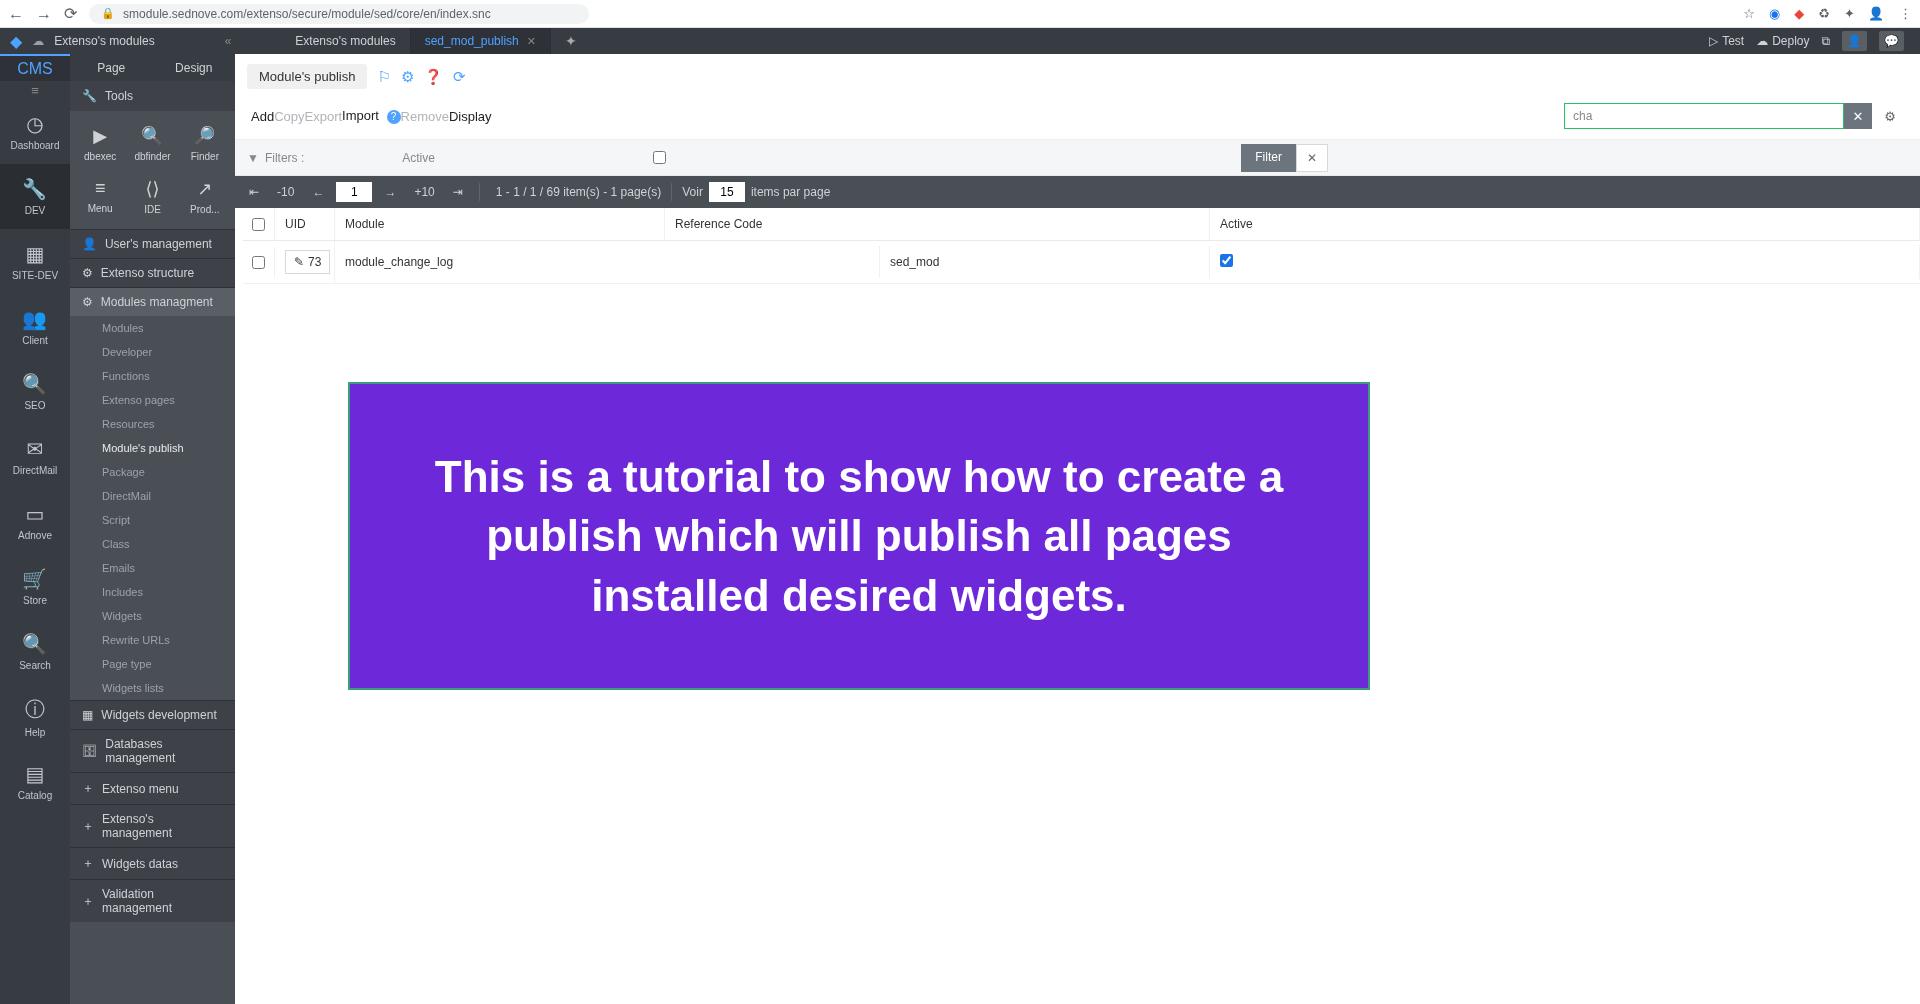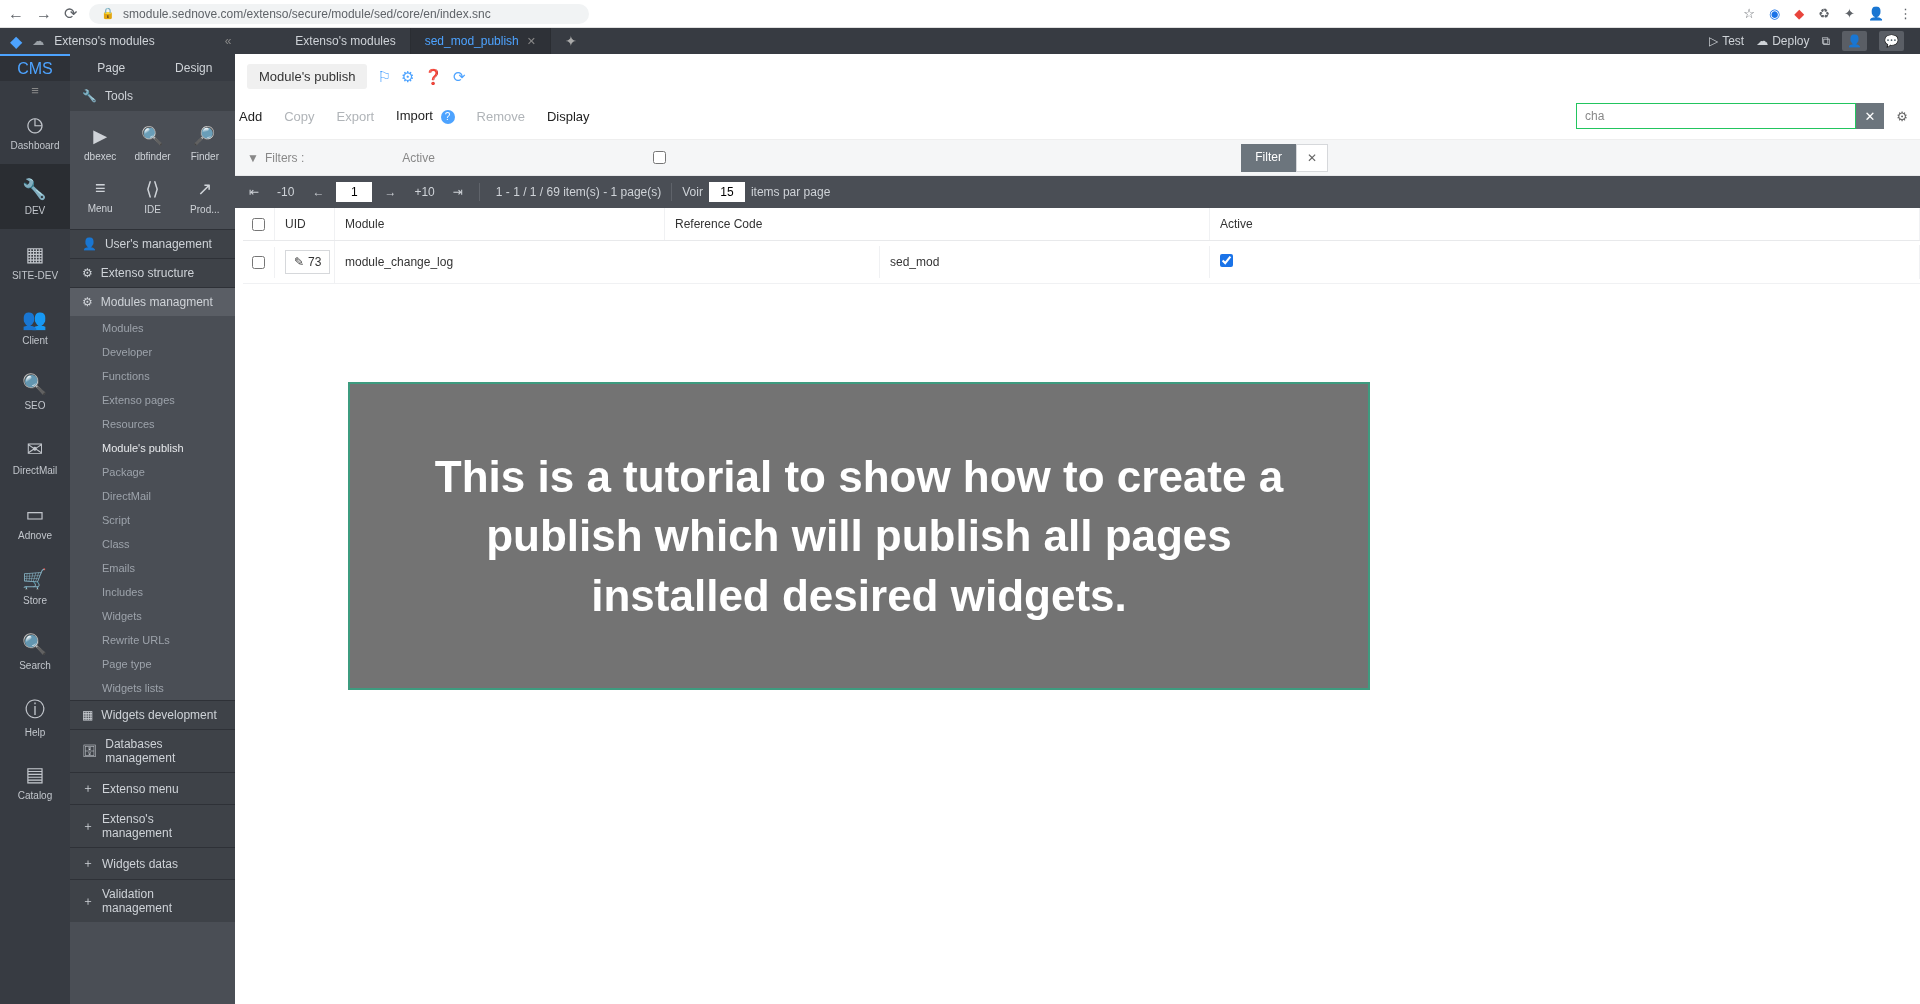--- a/index.html
+++ b/index.html
@@ -48,21 +48,21 @@
 .sb-section { background: #3e4248; padding: 7px 12px; display: flex; align-items: center; gap: 8px; border-top: 1px solid #2e3137; }
 .sb-section.active { background: #5a5e65; }
 .sb-sub { padding: 6px 12px 6px 32px; color: #9da3ab; background: #4a4e55; font-size: 11px; }
 .sb-sub.sel { color: #e8eaed; }
 
 
 .content { flex: 1; background: #fff; display: flex; flex-direction: column; overflow: hidden; }
 .content-header { padding: 10px 12px; display: flex; align-items: center; gap: 10px; }
 .badge { background: #f0f0f0; border-radius: 3px; padding: 5px 12px; font-size: 13px; }
 .hdr-icon { color: #4da3ff; font-size: 15px; }
-.action-row { padding: 4px 4px 10px; display: flex; align-items: center; gap: 22px; font-size: 13px; border-bottom: 1px solid #eee; }
+.action-row { padding: 4px 16px 10px; display: flex; align-items: center; font-size: 13px; border-bottom: 1px solid #eee; }
 .action { color: #222; }
 .action.disabled { color: #b0b4b8; }
 .action .qm { background: #4da3ff; color: #fff; border-radius: 50%; width: 14px; height: 14px; display: inline-flex; align-items: center; justify-content: center; font-size: 10px; margin-left: 4px; }
 .search-wrap { margin-left: auto; display: flex; }
 .search-wrap input { border: 1px solid #22c55e; padding: 5px 8px; width: 280px; font-size: 12px; color: #888; }
 .search-wrap .clear { background: #6c757d; color: #fff; width: 28px; display: flex; align-items: center; justify-content: center; }
 .search-wrap .gear { width: 28px; display: flex; align-items: center; justify-content: center; color: #666; margin-left: 4px; }
 
 .filter-row { background: #f5f6f7; height: 36px; display: flex; align-items: center; padding: 0 12px; gap: 18px; font-size: 12px; border-bottom: 1px solid #e8e9eb; }
 .filter-row .flt-label { color: #888; display: flex; align-items: center; gap: 6px; }
@@ -82,21 +82,21 @@
 .tbl-head { display: flex; background: #fff; border-bottom: 1px solid #e8e9eb; font-size: 12px; }
 .tbl-cell { padding: 9px 10px; border-right: 1px solid #f0f1f3; }
 .c-chk { width: 32px; display: flex; align-items: center; justify-content: center; }
 .c-uid { width: 60px; }
 .c-mod { width: 330px; }
 .c-ref { width: 545px; }
 .c-act { flex: 1; }
 .tbl-row { display: flex; border-bottom: 1px solid #f0f1f3; font-size: 12px; align-items: center; }
 .uid-btn { border: 1px solid #d6d8db; padding: 4px 8px; display: inline-flex; align-items: center; gap: 4px; font-size: 12px; }
 
-.overlay-box { position: absolute; left: 348px; top: 382px; width: 1022px; height: 308px; background: #737373; border: 2px solid #3d9b7f; display: flex; align-items: center; justify-content: center; padding: 40px 60px; }
+.overlay-box { position: absolute; left: 348px; top: 382px; width: 1022px; height: 308px; background: #6d28d9; border: 2px solid #3d9b7f; display: flex; align-items: center; justify-content: center; padding: 40px 60px; }
 .overlay-text { color: #fff; font-size: 44px; font-weight: 600; text-align: center; line-height: 1.35; }
 </style>
 </head>
 <body>
 
 <div class="browser-bar">
   <span class="nav-btn">←</span>
   <span class="nav-btn">→</span>
   <span class="nav-btn">⟳</span>
   <div class="url-bar">

